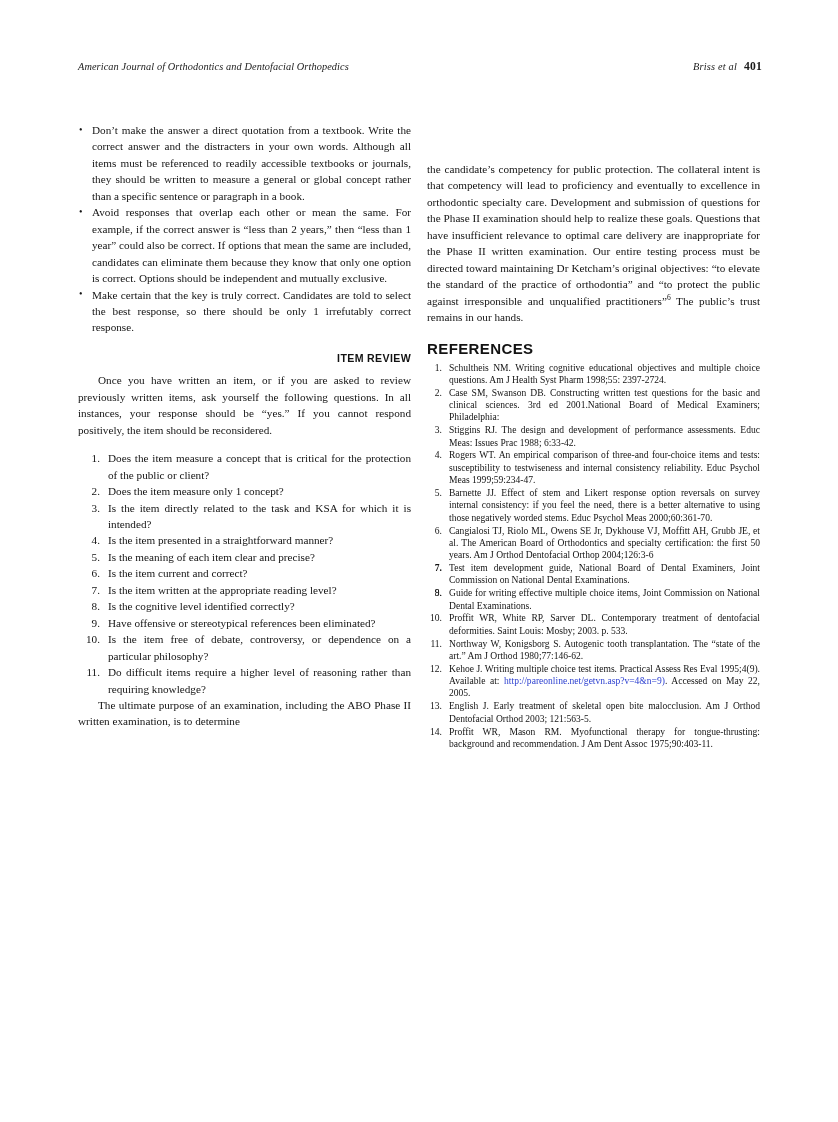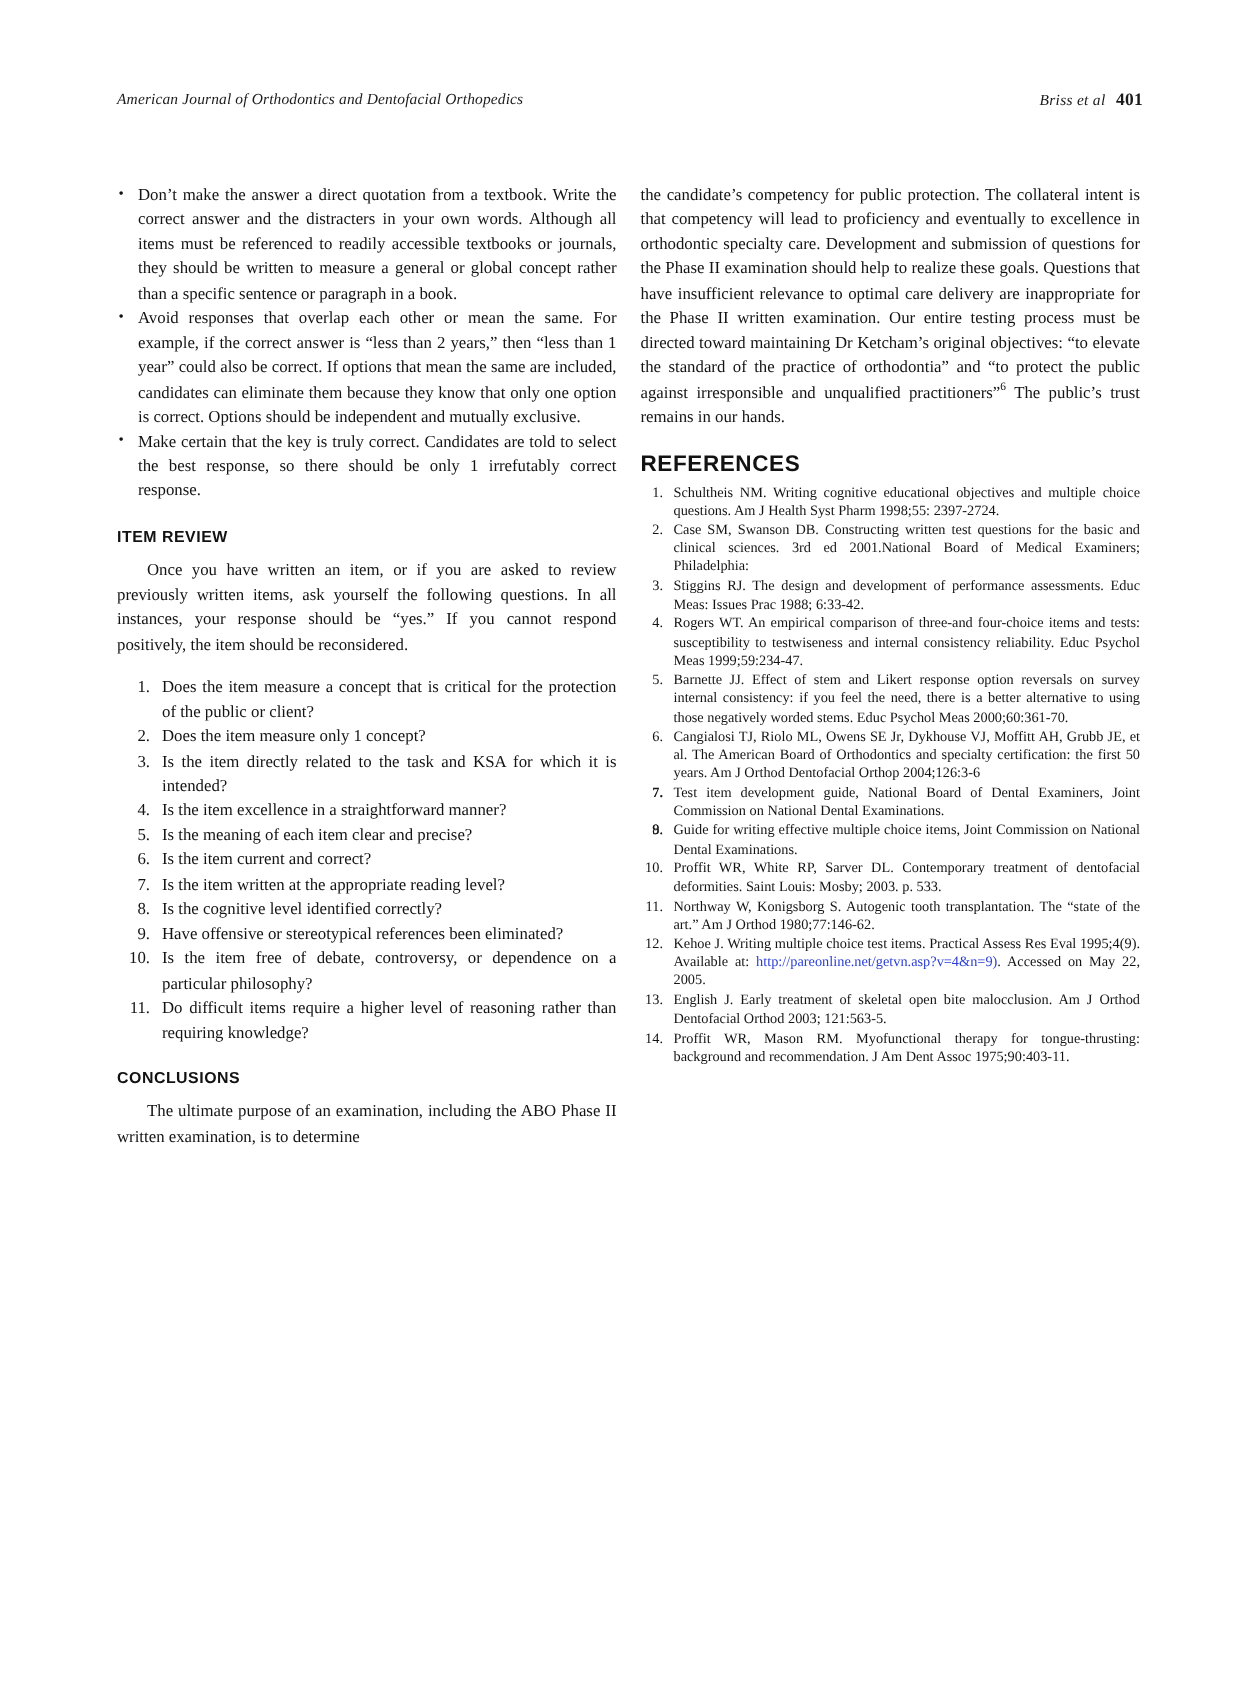--- a/index.html
+++ b/index.html
@@ -64,21 +64,21 @@
     letter-spacing: 0.2px;
   }
 
   
   .col {
     position: absolute;
     top: 122px;
     width: 333px;
   }
   .col-left  { left: 78px; }
-  .col-right { left: 427px; }
+  .col-right { left: 427px; margin-top: 39px; }
 
   
   .body-text {
     font-size: 11.2px;
     line-height: 16.45px;
     text-align: justify;
     text-justify: inter-word;
     hyphens: manual;
     color: #131313;
   }
@@ -102,21 +102,21 @@
     font-size: 10px;
   }
 
   h2.section-head {
     font-family: "Liberation Sans", "DejaVu Sans", sans-serif;
     font-size: 10.6px;
     font-weight: bold;
     letter-spacing: 0.35px;
     margin: 14px 0 6px 0;
     color: #121212;
-    text-align: left;
+    text-align: right;
   }
 
   p.para {
     margin: 0;
     text-indent: 20px;
     text-align: justify;
   }
   p.para.noindent { text-indent: 0; }
 
   ol.numlist {
@@ -201,31 +201,30 @@
     </ul>
 
     <h2 class="section-head">ITEM REVIEW</h2>
 
     <p class="para">Once you have written an item, or if you are asked to review previously written items, ask yourself the following questions. In all instances, your response should be “yes.” If you cannot respond positively, the item should be reconsidered.</p>
 
     <ol class="numlist">
       <li><span class="num">1.</span><span>Does the item measure a concept that is critical for the protection of the public or client?</span></li>
       <li><span class="num">2.</span><span>Does the item measure only 1 concept?</span></li>
       <li><span class="num">3.</span><span>Is the item directly related to the task and KSA for which it is intended?</span></li>
-      <li><span class="num">4.</span><span>Is the item excellence in a straightforward manner?</span></li>
+      <li><span class="num">4.</span><span>Is the item presented in a straightforward manner?</span></li>
       <li><span class="num">5.</span><span>Is the meaning of each item clear and precise?</span></li>
       <li><span class="num">6.</span><span>Is the item current and correct?</span></li>
       <li><span class="num">7.</span><span>Is the item written at the appropriate reading level?</span></li>
       <li><span class="num">8.</span><span>Is the cognitive level identified correctly?</span></li>
       <li><span class="num">9.</span><span>Have offensive or stereotypical references been eliminated?</span></li>
       <li><span class="num">10.</span><span>Is the item free of debate, controversy, or depen­dence on a particular philosophy?</span></li>
       <li><span class="num">11.</span><span>Do difficult items require a higher level of reason­ing rather than requiring knowledge?</span></li>
     </ol>
 
-    <h2 class="section-head">CONCLUSIONS</h2>
 
     <p class="para">The ultimate purpose of an examination, including the ABO Phase II written examination, is to determine</p>
   </div>
 
   <div class="col col-right">
 
     <p class="para noindent body-text"><span>the candidate’s competency for public protection. The collateral intent is that competency will lead to profi­ciency and eventually to excellence in orthodontic specialty care. Development and submission of ques­tions for the Phase II examination should help to realize these goals. Questions that have insufficient relevance to optimal care delivery are inappropriate for the Phase II written examination. Our entire testing process must be directed toward maintaining Dr Ketcham’s original objectives: “to elevate the standard of the practice of orthodontia” and “to protect the public against irrespon­sible and unqualified practitioners”</span><sup class="cite">6</sup><span> The public’s trust remains in our hands.</span></p>
 
     <h2 class="ref-head">REFERENCES</h2>
 

